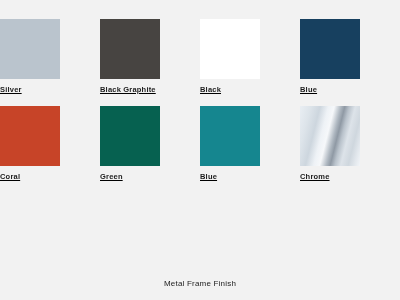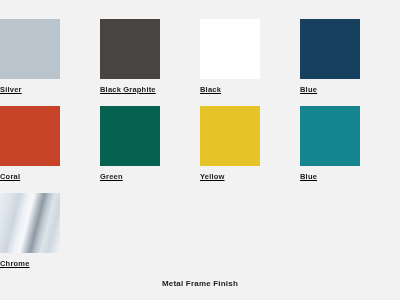--- a/index.html
+++ b/index.html
@@ -68,21 +68,21 @@
         #e4e9ee 93%,
         #f2f5f8 100%);
   }
   #board-title {
     position: absolute;
     left: 0;
     top: 280px;
     width: 400px;
     text-align: center;
     font-size: 8px;
-    font-weight: bold;
+    font-weight: normal;
     color: #1c1c1c;
     letter-spacing: 0.2px;
     line-height: 1;
   }
 </style>
 </head>
 <body style="background: rgb(242, 242, 242);">
 
 <div id="board" style="background: rgb(242, 242, 242);">
 
@@ -111,24 +111,20 @@
     <div class="swatch-cell">
       <div class="swatch-chip" title="Coral" style="background: rgb(199, 68, 40);"></div>
       <div class="swatch-label">Coral</div>
     </div>
 
     <div class="swatch-cell">
       <div class="swatch-chip" title="Green" style="background: rgb(6, 97, 80);"></div>
       <div class="swatch-label">Green</div>
     </div>
 
-    <div class="swatch-cell">
-      <div class="swatch-chip" title="Yellow" style="background: rgb(230, 195, 39);"></div>
-      <div class="swatch-label">Yellow</div>
-    </div>
 
 
     <div class="swatch-cell">
       <div class="swatch-chip" title="Teal" style="background: rgb(21, 134, 143);"></div>
       <div class="swatch-label">Blue</div>
     </div>
 
 
     <div class="swatch-cell">
       <div class="swatch-chip chip-chrome" title="Chrome"></div>

